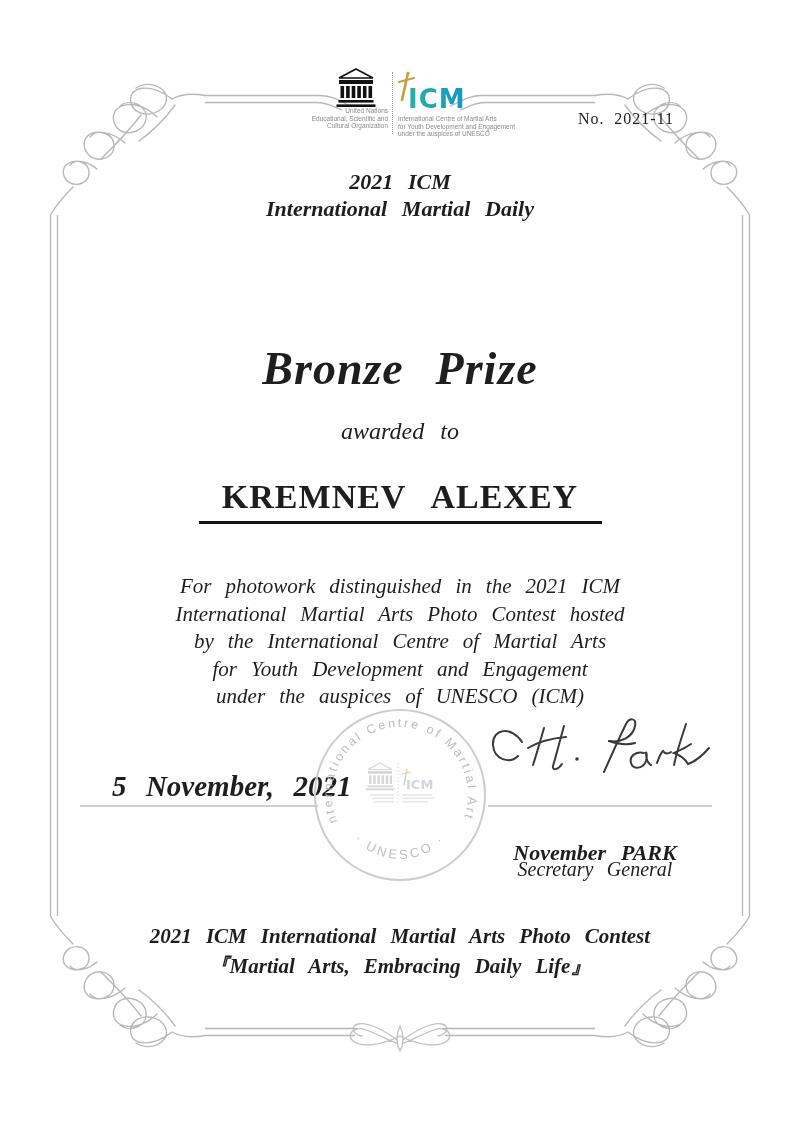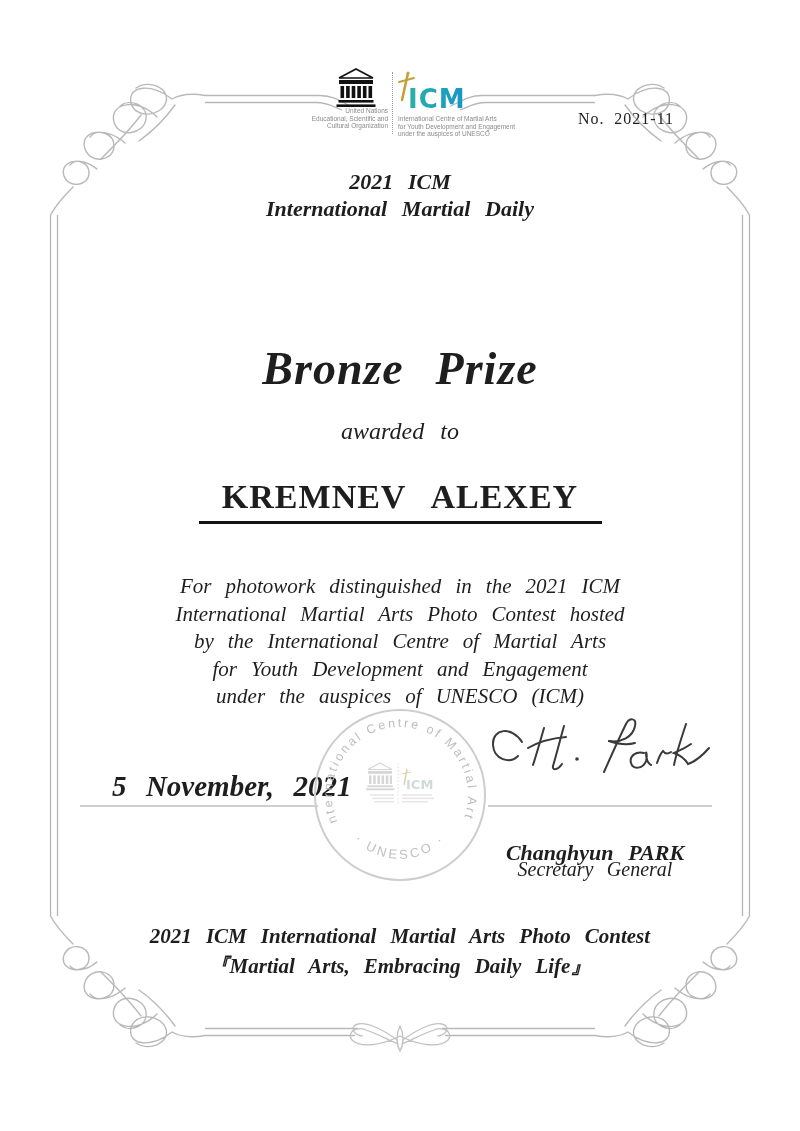--- a/index.html
+++ b/index.html
@@ -206,20 +206,20 @@
       <path d="M131,29 C140,32 150,33 157,31"></path>
       <path d="M166,41 C158,39 151,44 153,51 C155,58 165,57 168,49 C169,45 169,42 168,40 C168,46 169,51 173,53"></path>
       <path d="M179,51 C181,45 183,41 185,39 C187,42 190,42 193,40"></path>
       <path d="M208,12 C203,27 198,43 196,53"></path>
       <path d="M213,32 C206,37 200,39 196,41 C202,43 207,47 210,52 C216,50 224,44 231,36"></path>
     </g>
     <circle cx="99" cy="47" r="1.8" fill="#3a3a3a"></circle>
   </svg>
 
   <div class="abs sig-role ital ws">Secretary General</div>
-  <div class="abs sig-name ital bold ws">Changhyun PARK</div>
+  <div class="abs sig-name ital bold ws">November PARK</div>
 
   <div class="abs ctr footer-block">
     <div class="footer-line ital bold ws">2021 ICM International Martial Arts Photo Contest</div>
     <div class="footer-line ital bold ws">『Martial Arts, Embracing Daily Life』</div>
   </div>
 
 </div>
 
 </body></html>

